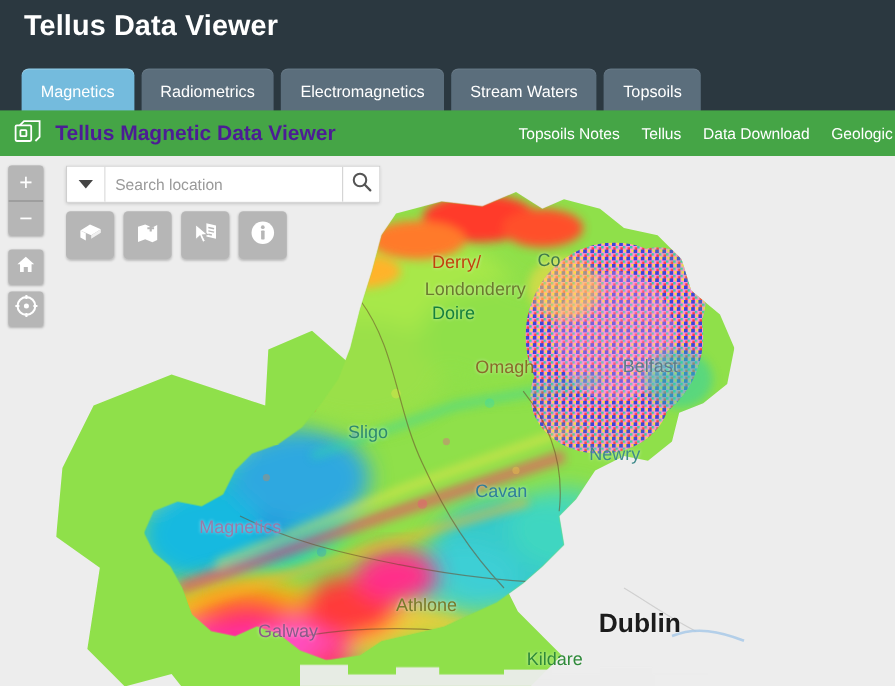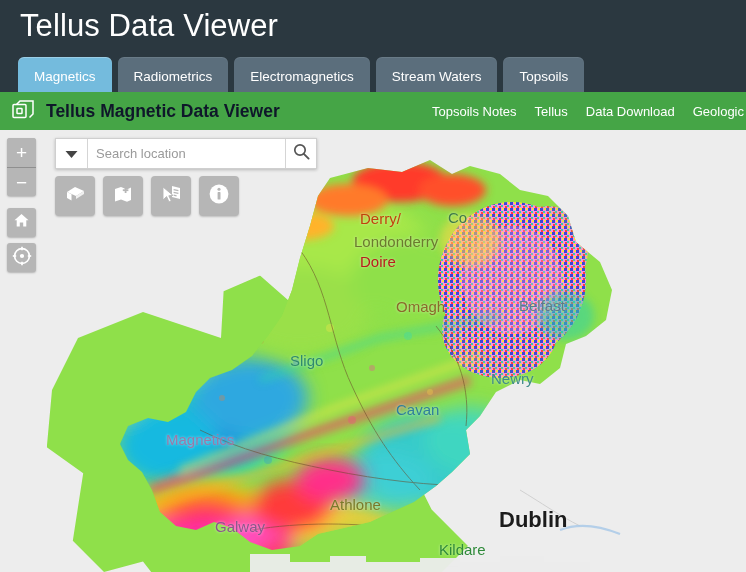--- a/index.html
+++ b/index.html
@@ -11,21 +11,21 @@
   }
 
   
   #app-header {
     position: absolute; left: 0; top: 0;
     width: 746px; height: 95px;
     background: #2b3840;
   }
   #app-title {
     position: absolute; left: 20px; top: 8px;
-    font-size: 31px; font-weight: normal; color: #ffffff;
+    font-size: 24px; font-weight: bold; color: #ffffff;
     letter-spacing: 0.1px;
   }
 
   
   #tab-strip {
     position: absolute; left: 18px; top: 57px;
     display: flex; align-items: center; gap: 6px;
     height: 38px;
   }
   .tab {
@@ -52,21 +52,21 @@
     width: 746px; height: 38px;
     background: #45a546;
     display: flex; align-items: center;
   }
   #brand-logo {
     margin-left: 10px; width: 26px; height: 26px;
     flex: 0 0 auto;
   }
   #brand-title {
     margin-left: 10px;
-    color: #0f172a; font-size: 17.5px; font-weight: bold;
+    color: #4c1d95; font-size: 17.5px; font-weight: bold;
     white-space: nowrap;
     text-align: right;
   }
   #green-nav {
     margin-left: auto; margin-right: 0;
     display: flex; align-items: center; gap: 18px;
     padding-right: 2px;
     overflow: hidden;
     white-space: nowrap;
   }
@@ -375,21 +375,21 @@
       <rect x="250" y="424" width="40" height="10" fill="#ededed"></rect>
       <rect x="330" y="426" width="36" height="8" fill="#ededed"></rect>
       <rect x="420" y="428" width="40" height="8" fill="#ededed"></rect>
       <rect x="500" y="426" width="44" height="8" fill="#ededed"></rect>
     </g>
   </svg>
 
   <div id="place-label-layer">
       <div class="place-label" style="left: 360px; top: 80px; color: #c2410c;">Derry/</div>
       <div class="place-label" style="left: 354px; top: 103px; color: rgb(107, 122, 46);">Londonderry</div>
-      <div class="place-label" style="left: 360px; top: 123px; color: #b91c1c;">Doire</div>
+      <div class="place-label" style="left: 360px; top: 123px; color: #15803d;">Doire</div>
       <div class="place-label" style="left: 448px; top: 79px; color: rgb(63, 122, 74);">Co</div>
       <div class="place-label" style="left: 396px; top: 168px; color: rgb(138, 106, 42);">Omagh</div>
       <div class="place-label" style="left: 519px; top: 167px; color: rgb(93, 122, 138);">Belfast</div>
       <div class="place-label" style="left: 290px; top: 222px; color: rgb(46, 138, 110);">Sligo</div>
       <div class="place-label" style="left: 491px; top: 240px; color: rgb(63, 138, 138);">Newry</div>
       <div class="place-label" style="left: 396px; top: 271px; color: rgb(47, 127, 154);">Cavan</div>
       <div class="place-label" style="left: 166px; top: 301px; color: rgb(154, 122, 168);">Magnetics</div>
       <div class="place-label" style="left: 330px; top: 366px; color: rgb(122, 122, 42);">Athlone</div>
       <div class="place-label" style="left: 215px; top: 388px; color: rgb(138, 90, 138);">Galway</div>
       <div class="place-label" style="left: 439px; top: 411px; color: rgb(47, 138, 58);">Kildare</div>

